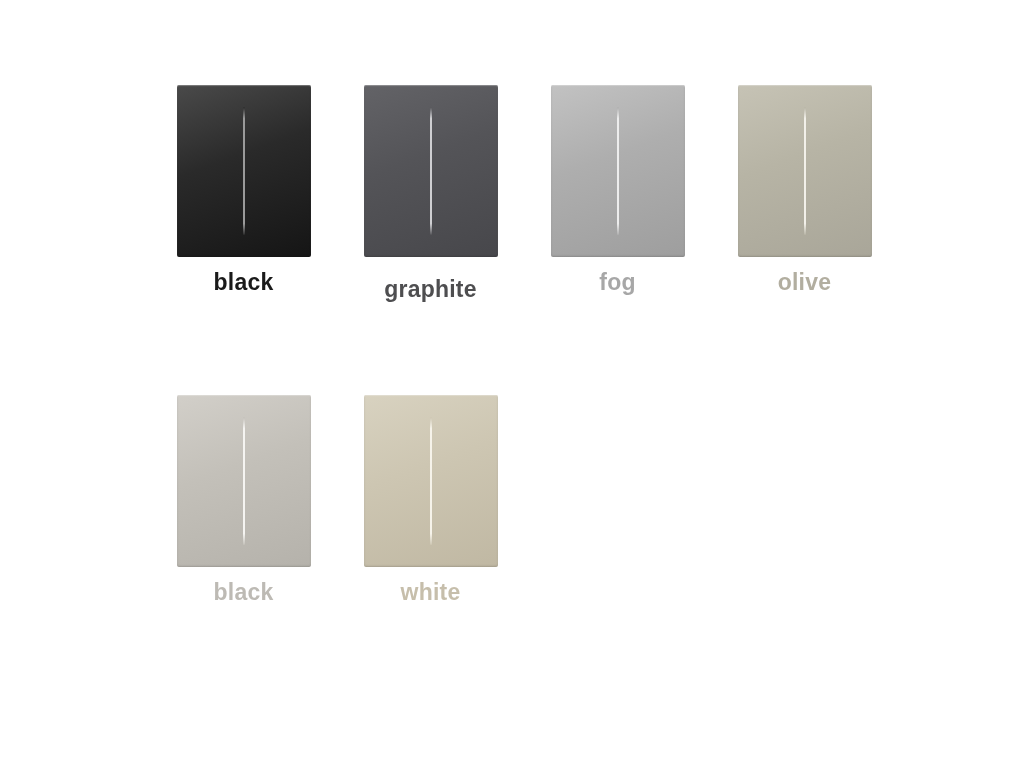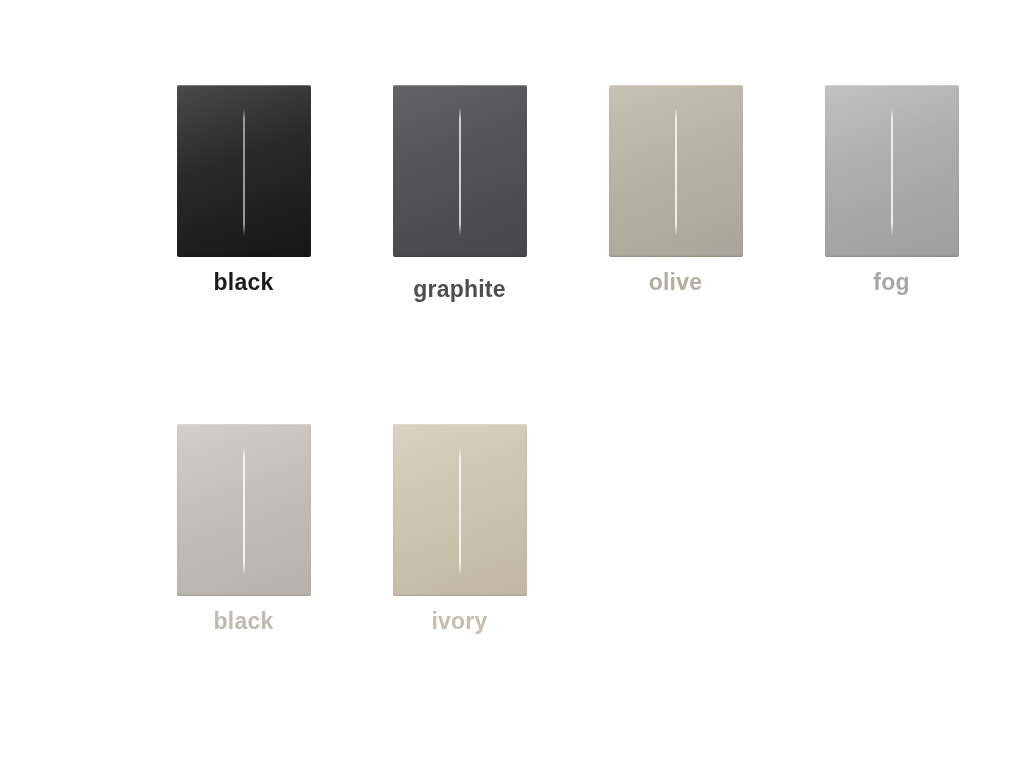--- a/index.html
+++ b/index.html
@@ -26,21 +26,20 @@
   .swatch-grid {
     position: absolute;
     left: 150px;
     top: 70px;
     width: 730px;
     display: grid;
     grid-template-columns: repeat(4, 187px);
     grid-template-rows: repeat(2, 310px);
     column-gap: 0px;
     row-gap: 0px;
-    gap: 29px;
   }
 
   .swatch-cell {
     position: relative;
     width: 187px;
     height: 310px;
     display: flex;
     flex-direction: column;
     align-items: center;
     cursor: pointer;
@@ -123,49 +122,49 @@
         <div class="swatch-plate" style="background: linear-gradient(160deg, rgb(99, 99, 103) 0%, rgb(84, 84, 88) 42%, rgb(71, 71, 75) 100%);">
           <span class="swatch-seam" style="background: linear-gradient(rgb(84, 84, 88) 0%, rgb(207, 207, 210) 9%, rgb(207, 207, 210) 91%, rgb(84, 84, 88) 100%);"></span>
         </div>
       </div>
       <div class="swatch-label" style="color: rgb(78, 78, 80); margin-top: 20px;">graphite</div>
     </div>
 
 
     <div class="swatch-cell">
       <div class="swatch-plate-wrap">
+        <div class="swatch-plate" style="background: linear-gradient(160deg, rgb(194, 194, 194) 0%, rgb(174, 174, 174) 42%, rgb(158, 158, 158) 100%);">
+          <span class="swatch-seam" style="background: linear-gradient(rgb(174, 174, 174) 0%, rgb(237, 237, 237) 9%, rgb(237, 237, 237) 91%, rgb(174, 174, 174) 100%);"></span>
+        </div>
+      </div>
+      <div class="swatch-label" style="color: rgb(167, 167, 167);">fog</div>
+    </div>
+
+    <div class="swatch-cell">
+      <div class="swatch-plate-wrap">
         <div class="swatch-plate" style="background: linear-gradient(160deg, rgb(198, 195, 181) 0%, rgb(183, 180, 165) 42%, rgb(169, 166, 153) 100%);">
           <span class="swatch-seam" style="background: linear-gradient(rgb(183, 180, 165) 0%, rgb(242, 240, 233) 9%, rgb(242, 240, 233) 91%, rgb(183, 180, 165) 100%);"></span>
         </div>
       </div>
       <div class="swatch-label" style="color: rgb(178, 174, 160);">olive</div>
-    </div>
-
-    <div class="swatch-cell">
-      <div class="swatch-plate-wrap">
-        <div class="swatch-plate" style="background: linear-gradient(160deg, rgb(194, 194, 194) 0%, rgb(174, 174, 174) 42%, rgb(158, 158, 158) 100%);">
-          <span class="swatch-seam" style="background: linear-gradient(rgb(174, 174, 174) 0%, rgb(237, 237, 237) 9%, rgb(237, 237, 237) 91%, rgb(174, 174, 174) 100%);"></span>
-        </div>
-      </div>
-      <div class="swatch-label" style="color: rgb(167, 167, 167);">fog</div>
     </div>
 
     <div class="swatch-cell">
       <div class="swatch-plate-wrap">
         <div class="swatch-plate" style="background: linear-gradient(160deg, rgb(210, 207, 201) 0%, rgb(195, 192, 185) 42%, rgb(181, 178, 171) 100%);">
           <span class="swatch-seam" style="background: linear-gradient(rgb(195, 192, 185) 0%, rgb(245, 244, 241) 9%, rgb(245, 244, 241) 91%, rgb(195, 192, 185) 100%);"></span>
         </div>
       </div>
       <div class="swatch-label" style="color: rgb(189, 186, 180);">black</div>
     </div>
 
     <div class="swatch-cell">
       <div class="swatch-plate-wrap">
         <div class="swatch-plate" style="background: linear-gradient(160deg, rgb(216, 210, 192) 0%, rgb(205, 198, 178) 42%, rgb(192, 184, 163) 100%);">
           <span class="swatch-seam" style="background: linear-gradient(rgb(205, 198, 178) 0%, rgb(246, 243, 234) 9%, rgb(246, 243, 234) 91%, rgb(205, 198, 178) 100%);"></span>
         </div>
       </div>
-      <div class="swatch-label" style="color: rgb(198, 190, 171);">ivory</div>
+      <div class="swatch-label" style="color: rgb(198, 190, 171);">white</div>
     </div>
 
 
   </div>
 </div>
 
 </body></html>

